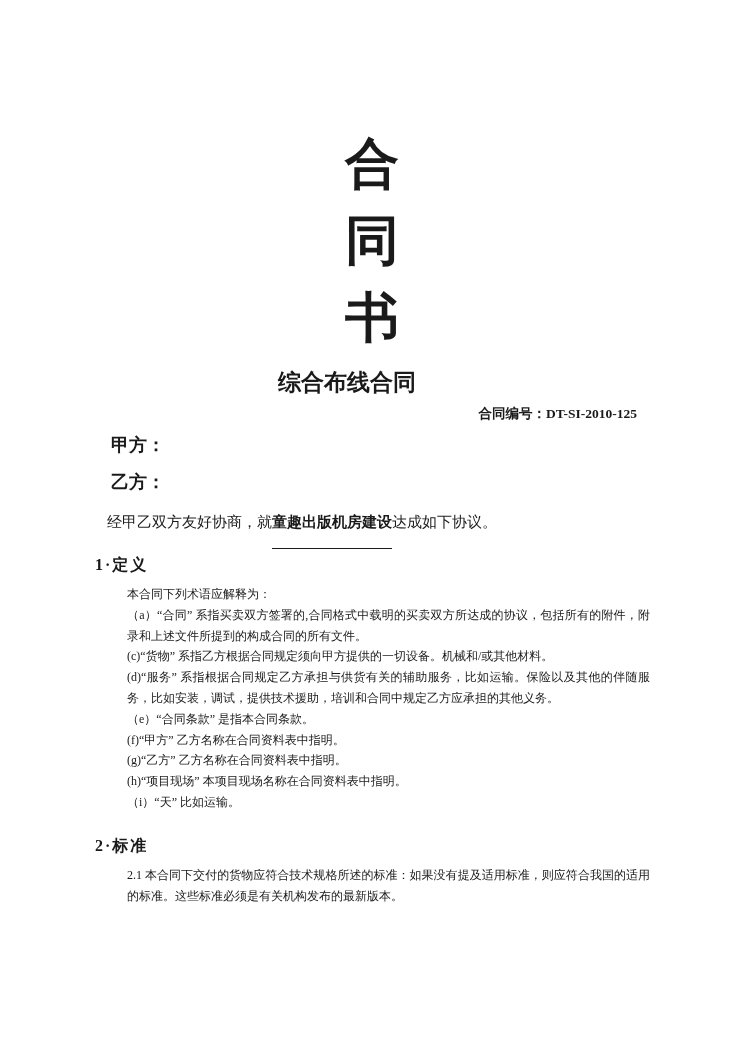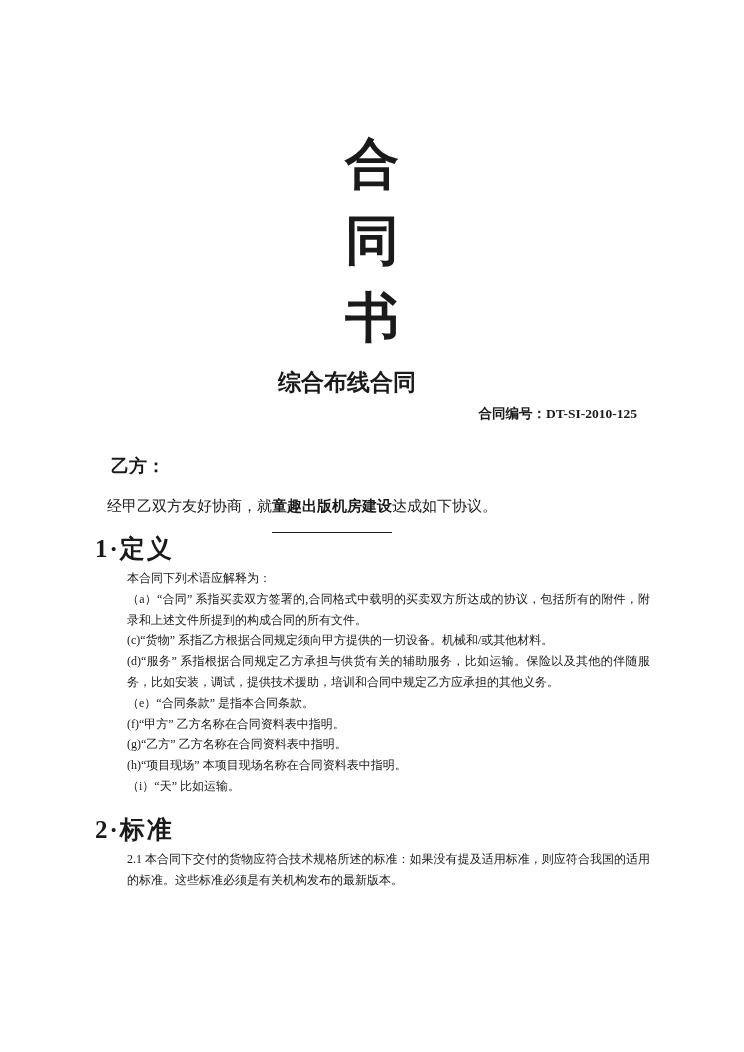--- a/index.html
+++ b/index.html
@@ -42,41 +42,41 @@
   }
   .contract-no {
     margin-top: 7px;
     margin-right: 107px;
     text-align: right;
     font-size: 13.5px;
     font-weight: 700;
   }
   .party {
     margin-left: 111px;
-    margin-top: 32px;
+    margin-top: 14px;
     font-size: 18px;
     font-weight: 700;
     line-height: 23px;
   }
   .party.first {
     margin-top: 11px;
   }
   .intro {
     margin: 18px 95px 0 107px;
     font-size: 15px;
     line-height: 20px;
   }
   .intro .project {
     font-weight: 700;
     border-bottom: 1.5px solid #1a1a1a;
     padding-bottom: 18px;
   }
   .sec-heading {
     margin: 20px 0 6px 95px;
-    font-size: 25px;
+    font-size: 16px;
     font-weight: 700;
     line-height: 26px;
     letter-spacing: 2px;
   }
   .sec-body {
     margin-left: 127px;
     width: 523px;
     font-size: 12px;
     line-height: 20.8px;
     text-align: justify;
@@ -96,20 +96,21 @@
     <div class="title-char">同</div>
     <div class="title-char">书</div>
   </div>
 
   <div class="subtitle">综合布线合同</div>
 
   <div class="contract-no">
     <span>合同编号：</span><span>DT-SI-2010-125</span>
   </div>
 
+  <div class="party first">甲方：</div>
   <div class="party">乙方：</div>
 
   <p class="intro">
     <span>经甲乙双方友好协商，就</span><span class="project">童趣出版机房建设</span><span>达成如下协议。</span>
   </p>
 
   <h2 class="sec-heading">1·定义</h2>
 
   <div class="sec-body">
     <p>本合同下列术语应解释为：</p>

